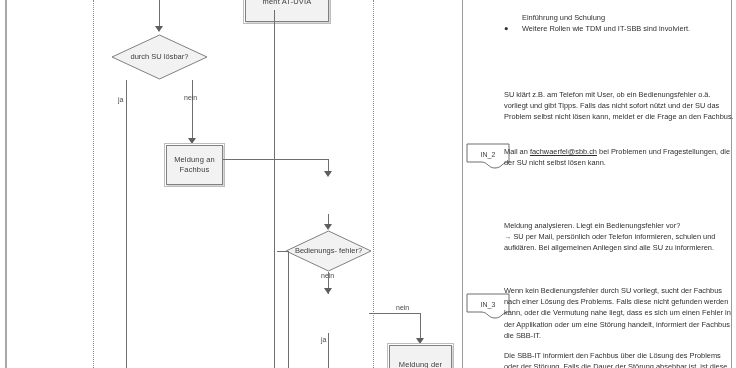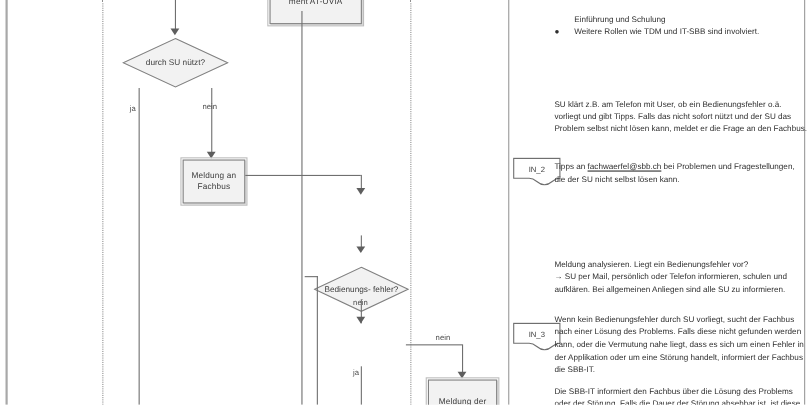--- a/index.html
+++ b/index.html
@@ -113,21 +113,21 @@
 
   <div class="conn v" style="left:274px;top:10px;height:358px;"></div>
 
   <div class="conn v" style="left:159px;top:0;height:28px;"></div>
   <div class="arrow" style="left:155px;top:26px;"></div>
 
   <div class="diamond" style="left:111px;top:34px;width:97px;height:46px;">
     <svg width="97" height="46" viewBox="0 0 97 46">
       <polygon points="48.5,1 96,23 48.5,45 1,23" fill="#f2f2f2" stroke="#808080" stroke-width="1"></polygon>
     </svg>
-    <div class="dtext">durch SU nützt?</div>
+    <div class="dtext">durch SU lösbar?</div>
   </div>
 
   <div class="conn v" style="left:126px;top:80px;height:288px;"></div>
   <div class="edge-label" style="left:118px;top:96px;">ja</div>
 
   <div class="conn v" style="left:192px;top:80px;height:60px;"></div>
   <div class="edge-label" style="left:184px;top:94px;">nein</div>
   <div class="arrow" style="left:188px;top:138px;"></div>
 
   <div class="node double" style="left:166px;top:145px;width:57px;height:28px;">
@@ -135,21 +135,21 @@
   </div>
 
   <div class="conn h" style="left:223px;top:159px;width:105px;"></div>
   <div class="conn v" style="left:328px;top:159px;height:16px;"></div>
   <div class="arrow" style="left:324px;top:171px;"></div>
 
 
   <div class="conn v" style="left:328px;top:214px;height:13px;"></div>
   <div class="arrow" style="left:324px;top:224px;"></div>
 
-  <div class="diamond" style="left:285px;top:242px;width:87px;height:42px;">
+  <div class="diamond" style="left:285px;top:230px;width:87px;height:42px;">
     <svg width="87" height="42" viewBox="0 0 87 42">
       <polygon points="43.5,1 86,21 43.5,41 1,21" fill="#f2f2f2" stroke="#808080" stroke-width="1"></polygon>
     </svg>
     <div class="dtext">Bedienungs- fehler?</div>
   </div>
 
   <div class="conn h" style="left:288px;top:251px;width:-0px;"></div>
   <div class="conn h" style="left:288px;top:251px;width:0px;"></div>
   <div class="conn v" style="left:288px;top:251px;height:117px;"></div>
   <div class="conn h" style="left:277px;top:251px;width:12px;"></div>
@@ -186,24 +186,24 @@
     </div>
 
     <div class="note" style="left:-12px;top:143px;">
       <svg width="44" height="26" viewBox="0 0 44 26">
         <path d="M1,1 H43 V19 C36,19 36,25 29,25 C22,25 22,19 15,19 H1 Z" fill="#ffffff" stroke="#6f6f6f" stroke-width="1"></path>
       </svg>
       <div class="ntext">IN_2</div>
     </div>
 
     <div class="desc" style="top:146px;">
-      <span>Tipps an </span><u>fachwaerfel@sbb.ch</u><span> bei Problemen und Fragestellungen, die der SU nicht selbst lösen kann.</span>
-    </div>
-
-    <div class="desc" style="top:235px;">
+      <span>Mail an </span><u>fachwaerfel@sbb.ch</u><span> bei Problemen und Fragestellungen, die der SU nicht selbst lösen kann.</span>
+    </div>
+
+    <div class="desc" style="top:220px;">
       <div>Meldung analysieren. Liegt ein Bedienungsfehler vor?</div>
       <div>→ SU per Mail, persönlich oder Telefon informieren, schulen und aufklären. Bei allgemeinen Anliegen sind alle SU zu informieren.</div>
     </div>
 
     <div class="note" style="left:-12px;top:293px;">
       <svg width="44" height="26" viewBox="0 0 44 26">
         <path d="M1,1 H43 V19 C36,19 36,25 29,25 C22,25 22,19 15,19 H1 Z" fill="#ffffff" stroke="#6f6f6f" stroke-width="1"></path>
       </svg>
       <div class="ntext">IN_3</div>
     </div>

